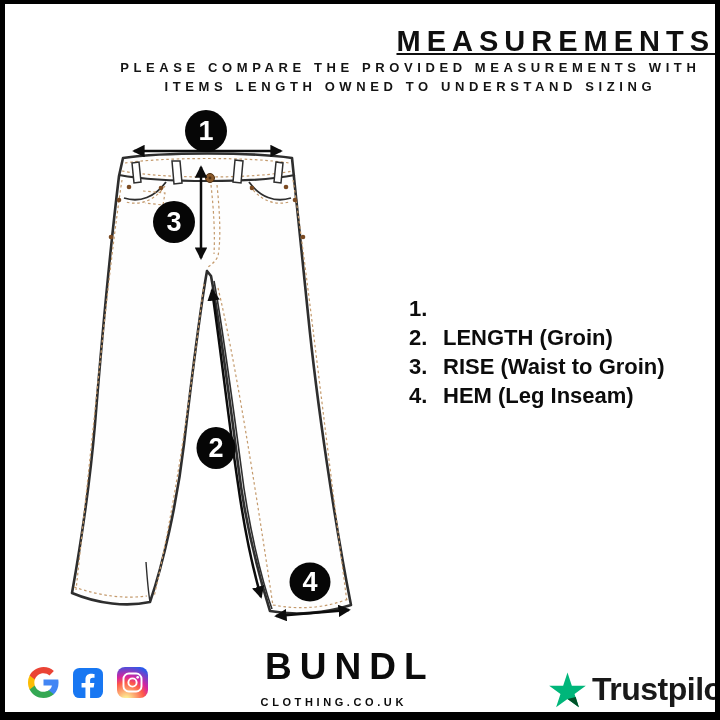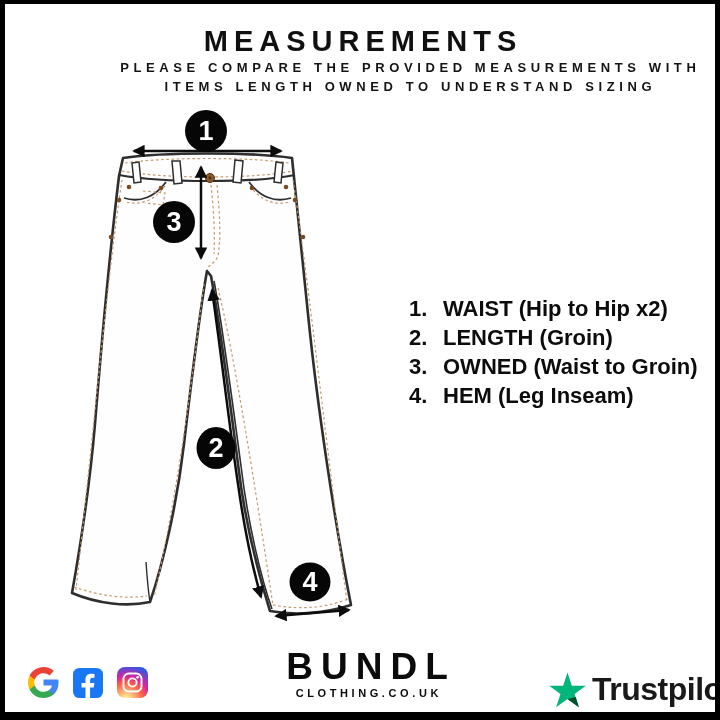--- a/index.html
+++ b/index.html
@@ -3,23 +3,24 @@
 <meta charset="utf-8">
 <style>
   html,body{margin:0;padding:0;background:#888;}
   .frame{
     position:relative;width:720px;height:720px;box-sizing:border-box;
     background:#ffffff;border:solid #000;border-width:4px 5px 8px 5px;
     overflow:hidden;font-family:"Liberation Sans", sans-serif;
   }
   
   .title{
-    position:absolute;top:21px;left:0;width:100%;text-align:center;
+    position:absolute;top:21px;left:0;width:100%;text-align:right;
     font-size:29px;font-weight:bold;letter-spacing:6px;color:#101010;margin:0;
     text-indent:6px;
+    text-decoration:underline;
   }
   .subtitle{
     position:absolute;top:54px;left:0;width:100%;text-align:center;
     font-size:13px;font-weight:bold;letter-spacing:4.6px;line-height:19px;
     color:#141414;text-indent:4.6px;padding-left:48px;
   }
   
   svg.diagram{position:absolute;left:0;top:0;width:720px;height:720px;}
   svg text.badge-num{
     font-family:"Liberation Sans", sans-serif;font-weight:bold;
@@ -31,28 +32,28 @@
   .legend-num{width:34px;font-size:22px;font-weight:bold;color:#0c0c0c;}
   .legend-label{font-size:22px;font-weight:bold;color:#0c0c0c;white-space:nowrap;}
   
   .social{position:absolute;left:23px;top:663px;display:flex;gap:14px;align-items:center;}
   .social-icon{display:block;}
   .ig-wrap{
     width:31px;height:31px;border-radius:8px;
     background:radial-gradient(circle at 30% 107%, #fdf497 0%, #fdf497 5%, #fd5949 45%, #d6249f 60%, #285AEB 90%);
     display:flex;align-items:center;justify-content:center;
   }
-  .brand{position:absolute;left:252px;top:644px;width:220px;text-align:center;}
+  .brand{position:absolute;left:252px;top:644px;width:220px;}
   .brand-name{
     font-size:37px;font-weight:bold;color:#0b0b0b;letter-spacing:8px;text-indent:8px;
     line-height:38px;display:block;
   }
   .brand-domain{
     font-size:11px;font-weight:bold;color:#0b0b0b;letter-spacing:3.6px;text-indent:3.6px;
-    display:block;margin-top:1px;
+    display:block;margin-top:10px;
   }
   .trustpilot{position:absolute;left:544px;top:667px;display:flex;align-items:center;}
   .trustpilot-label{font-size:32px;font-weight:bold;color:#191919;letter-spacing:-0.5px;margin-left:6px;}
 </style>
 </head>
 <body>
 
 <div class="frame">
 
   <h1 class="title">MEASUREMENTS</h1>
@@ -150,29 +151,28 @@
     </g>
     <g>
       <ellipse cx="305" cy="578" rx="20.5" ry="19.5" fill="#060606"></ellipse>
       <text class="badge-num" x="305" y="587">4</text>
     </g>
   </svg>
 
   <div class="legend">
     <div class="legend-row">
       <span class="legend-num">1.</span>
-      <span class="legend-label">WAIST (Hip to Hip x2)</span>
     </div>
     <div class="legend-row">
       <span class="legend-num">2.</span>
       <span class="legend-label">LENGTH (Groin)</span>
     </div>
     <div class="legend-row">
       <span class="legend-num">3.</span>
-      <span class="legend-label">OWNED (Waist to Groin)</span>
+      <span class="legend-label">RISE (Waist to Groin)</span>
     </div>
     <div class="legend-row">
       <span class="legend-num">4.</span>
       <span class="legend-label">HEM (Leg Inseam)</span>
     </div>
   </div>
 
   <div class="social">
     <svg class="social-icon" width="31" height="31" viewBox="0 0 24 24">
       <path fill="#4285F4" d="M23.64 12.2c0-.85-.08-1.67-.22-2.45H12v4.64h6.52c-.28 1.52-1.13 2.8-2.42 3.66v3.05h3.92c2.29-2.11 3.62-5.22 3.62-8.9z"></path>

